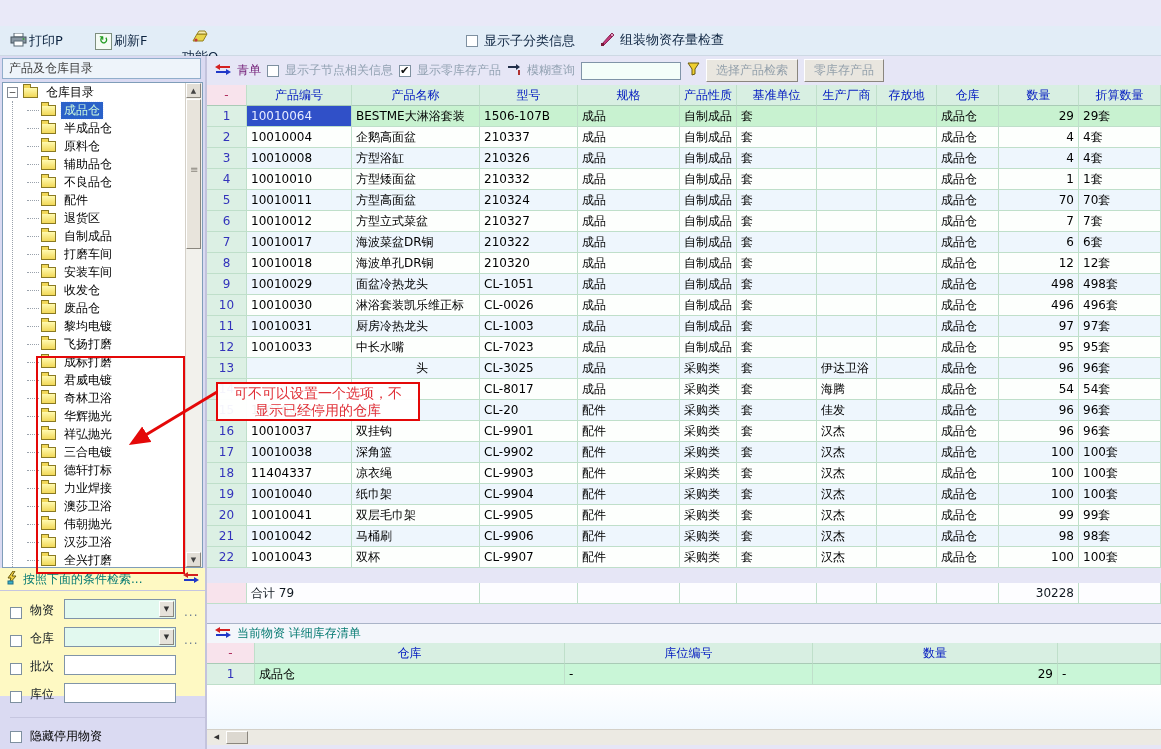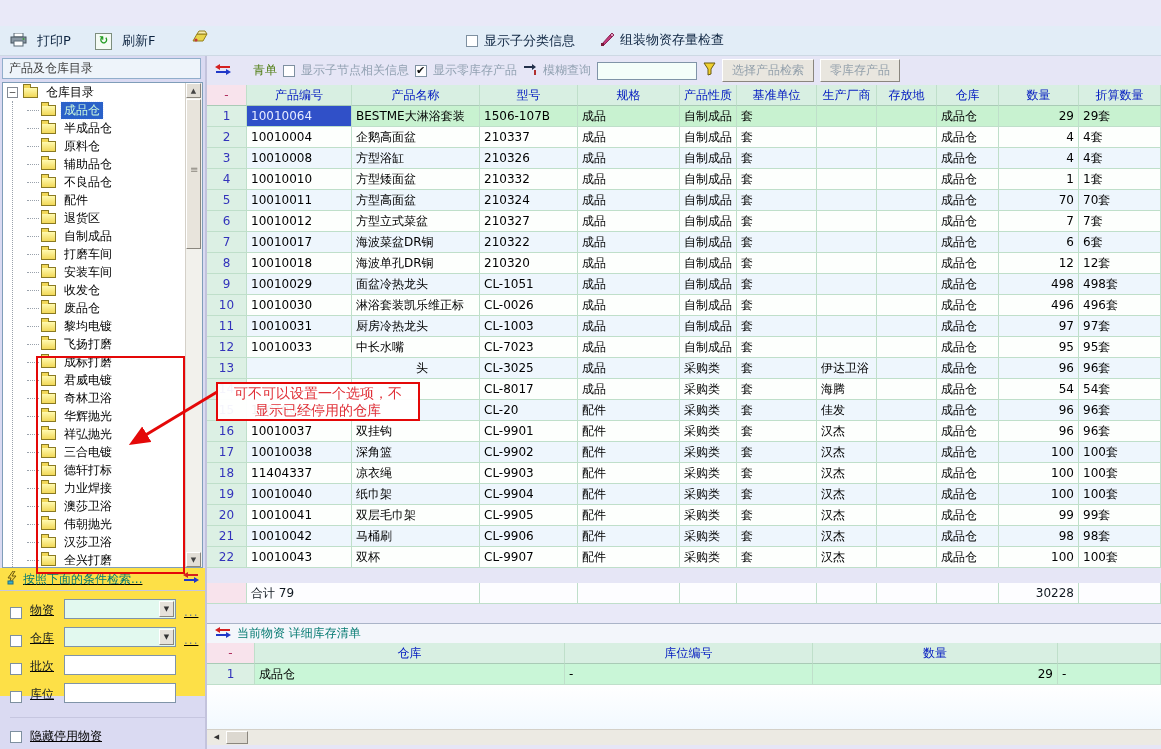--- a/index.html
+++ b/index.html
@@ -8,21 +8,21 @@
 
   
   .titlebar{position:absolute;left:0;top:0;width:100%;height:26px;
     background:linear-gradient(180deg,#dcebf7 0%,#bcd4e9 55%,#a7c4de 100%);
     display:flex;align-items:center;padding-left:7px;box-sizing:border-box;color:#16263e;}
   .titlebar .ttl{margin-left:6px;}
 
   
   .toolbar{position:absolute;left:0;top:26px;width:100%;height:30px;background:#e2edf7;
     border-bottom:1px solid #cdd9e4;box-sizing:border-box;}
-  .tbtn{position:absolute;top:4px;height:22px;display:flex;align-items:center;gap:10px;
+  .tbtn{position:absolute;top:4px;height:22px;display:flex;align-items:center;gap:2px;
     color:#0d2440;font-size:13px;cursor:default;}
   .tb-print{left:10px;} .tb-refresh{left:95px;} .tb-func{left:182px;flex-direction:column;}
   .tb-center{position:absolute;left:466px;top:6px;display:flex;align-items:center;gap:6px;color:#0d2440;font-size:13px;}
   .tb-assembly{position:absolute;left:600px;top:5px;display:flex;align-items:center;gap:5px;color:#0d2440;font-size:13px;}
   .refresh-box{width:15px;height:15px;border:1px solid #7d8e7d;background:#f4fbf4;color:#1f9a1f;
     font-weight:bold;font-size:11px;line-height:14px;text-align:center;}
 
   
   .cb{width:12px;height:12px;background:#fff;border:1px solid #7e90a0;box-sizing:border-box;
     display:inline-block;position:relative;flex:none;}
@@ -53,38 +53,38 @@
   
   .vscroll{position:absolute;right:0;top:0;width:16px;bottom:0;background:#f2f1ec;border-left:1px solid #d4d0c8;}
   .sbtn{position:absolute;left:0;width:15px;height:15px;background:#e2ded6;border:1px solid;
     border-color:#fff #8a867e #8a867e #fff;color:#444;font-size:7px;line-height:14px;text-align:center;box-sizing:border-box;}
   .sbtn.up{top:0;} .sbtn.down{bottom:0;}
   .vthumb{position:absolute;left:0;top:16px;width:15px;height:150px;background:#e8e4dc;border:1px solid;
     border-color:#fff #8a867e #8a867e #fff;box-sizing:border-box;}
   .vthumb::after{content:"≡";color:#8a867e;position:absolute;left:3px;top:64px;font-size:10px;}
 
   
-  .search-panel{position:absolute;left:0;top:512px;width:205px;height:128px;background:#fde047;text-decoration:underline;}
+  .search-panel{position:absolute;left:0;top:512px;width:205px;height:128px;background:#fef9c3;}
   .sp-header{display:flex;align-items:center;height:22px;padding:0 6px;color:#067a72;gap:5px;
     border-bottom:1px solid #c6c6e0;}
   .sp-header .sph-label{flex:1;}
   .sp-row{display:flex;align-items:flex-end;height:22px;margin:6px 0 6px 10px;gap:8px;}
   .sp-label{width:26px;color:#101820;}
   .field{height:20px;border:1px solid #8094a8;box-sizing:border-box;position:relative;background:#fff;}
   .field.dd{width:112px;background:#e2f9ef;}
   .field.txt{width:112px;}
   .dd-btn{position:absolute;right:1px;top:1px;width:15px;height:16px;background:#e6e2da;border:1px solid;
     border-color:#fff #8a867e #8a867e #fff;box-sizing:border-box;font-size:7px;color:#333;text-align:center;line-height:14px;}
   .more-dots{color:#6d7f92;letter-spacing:1px;}
   .sp-hide{display:flex;align-items:center;gap:8px;margin:14px 0 0 10px;border-top:1px solid #c6c6e0;padding-top:10px;}
 
   
   .main-panel{position:absolute;left:207px;top:56px;width:954px;height:693px;background:#e6e6f6;}
   .sub-toolbar{height:29px;display:flex;align-items:center;gap:6px;padding-left:8px;box-sizing:border-box;}
-  .teal{color:#4d7c0f;margin-left:16px;}
+  .teal{color:#701a75;}
   .gray-label{color:#92a2b2;}
   .fuzzy-input{width:100px;height:18px;background:#f4fefa;border:1px solid #8094a8;box-sizing:border-box;
     font-size:12px;padding:0 3px;font-family:inherit;}
   .dis-btn{height:21px;background:#e9e6df;border:1px solid;border-color:#fff #8a867e #8a867e #fff;
     color:#93a0ab;padding:0 9px;font-size:12px;display:flex;align-items:center;}
 
   
   table{border-collapse:separate;border-spacing:0;table-layout:fixed;}
   .grid-table{width:954px;}
   .grid-table th,.grid-table td{overflow:hidden;white-space:nowrap;box-sizing:border-box;

